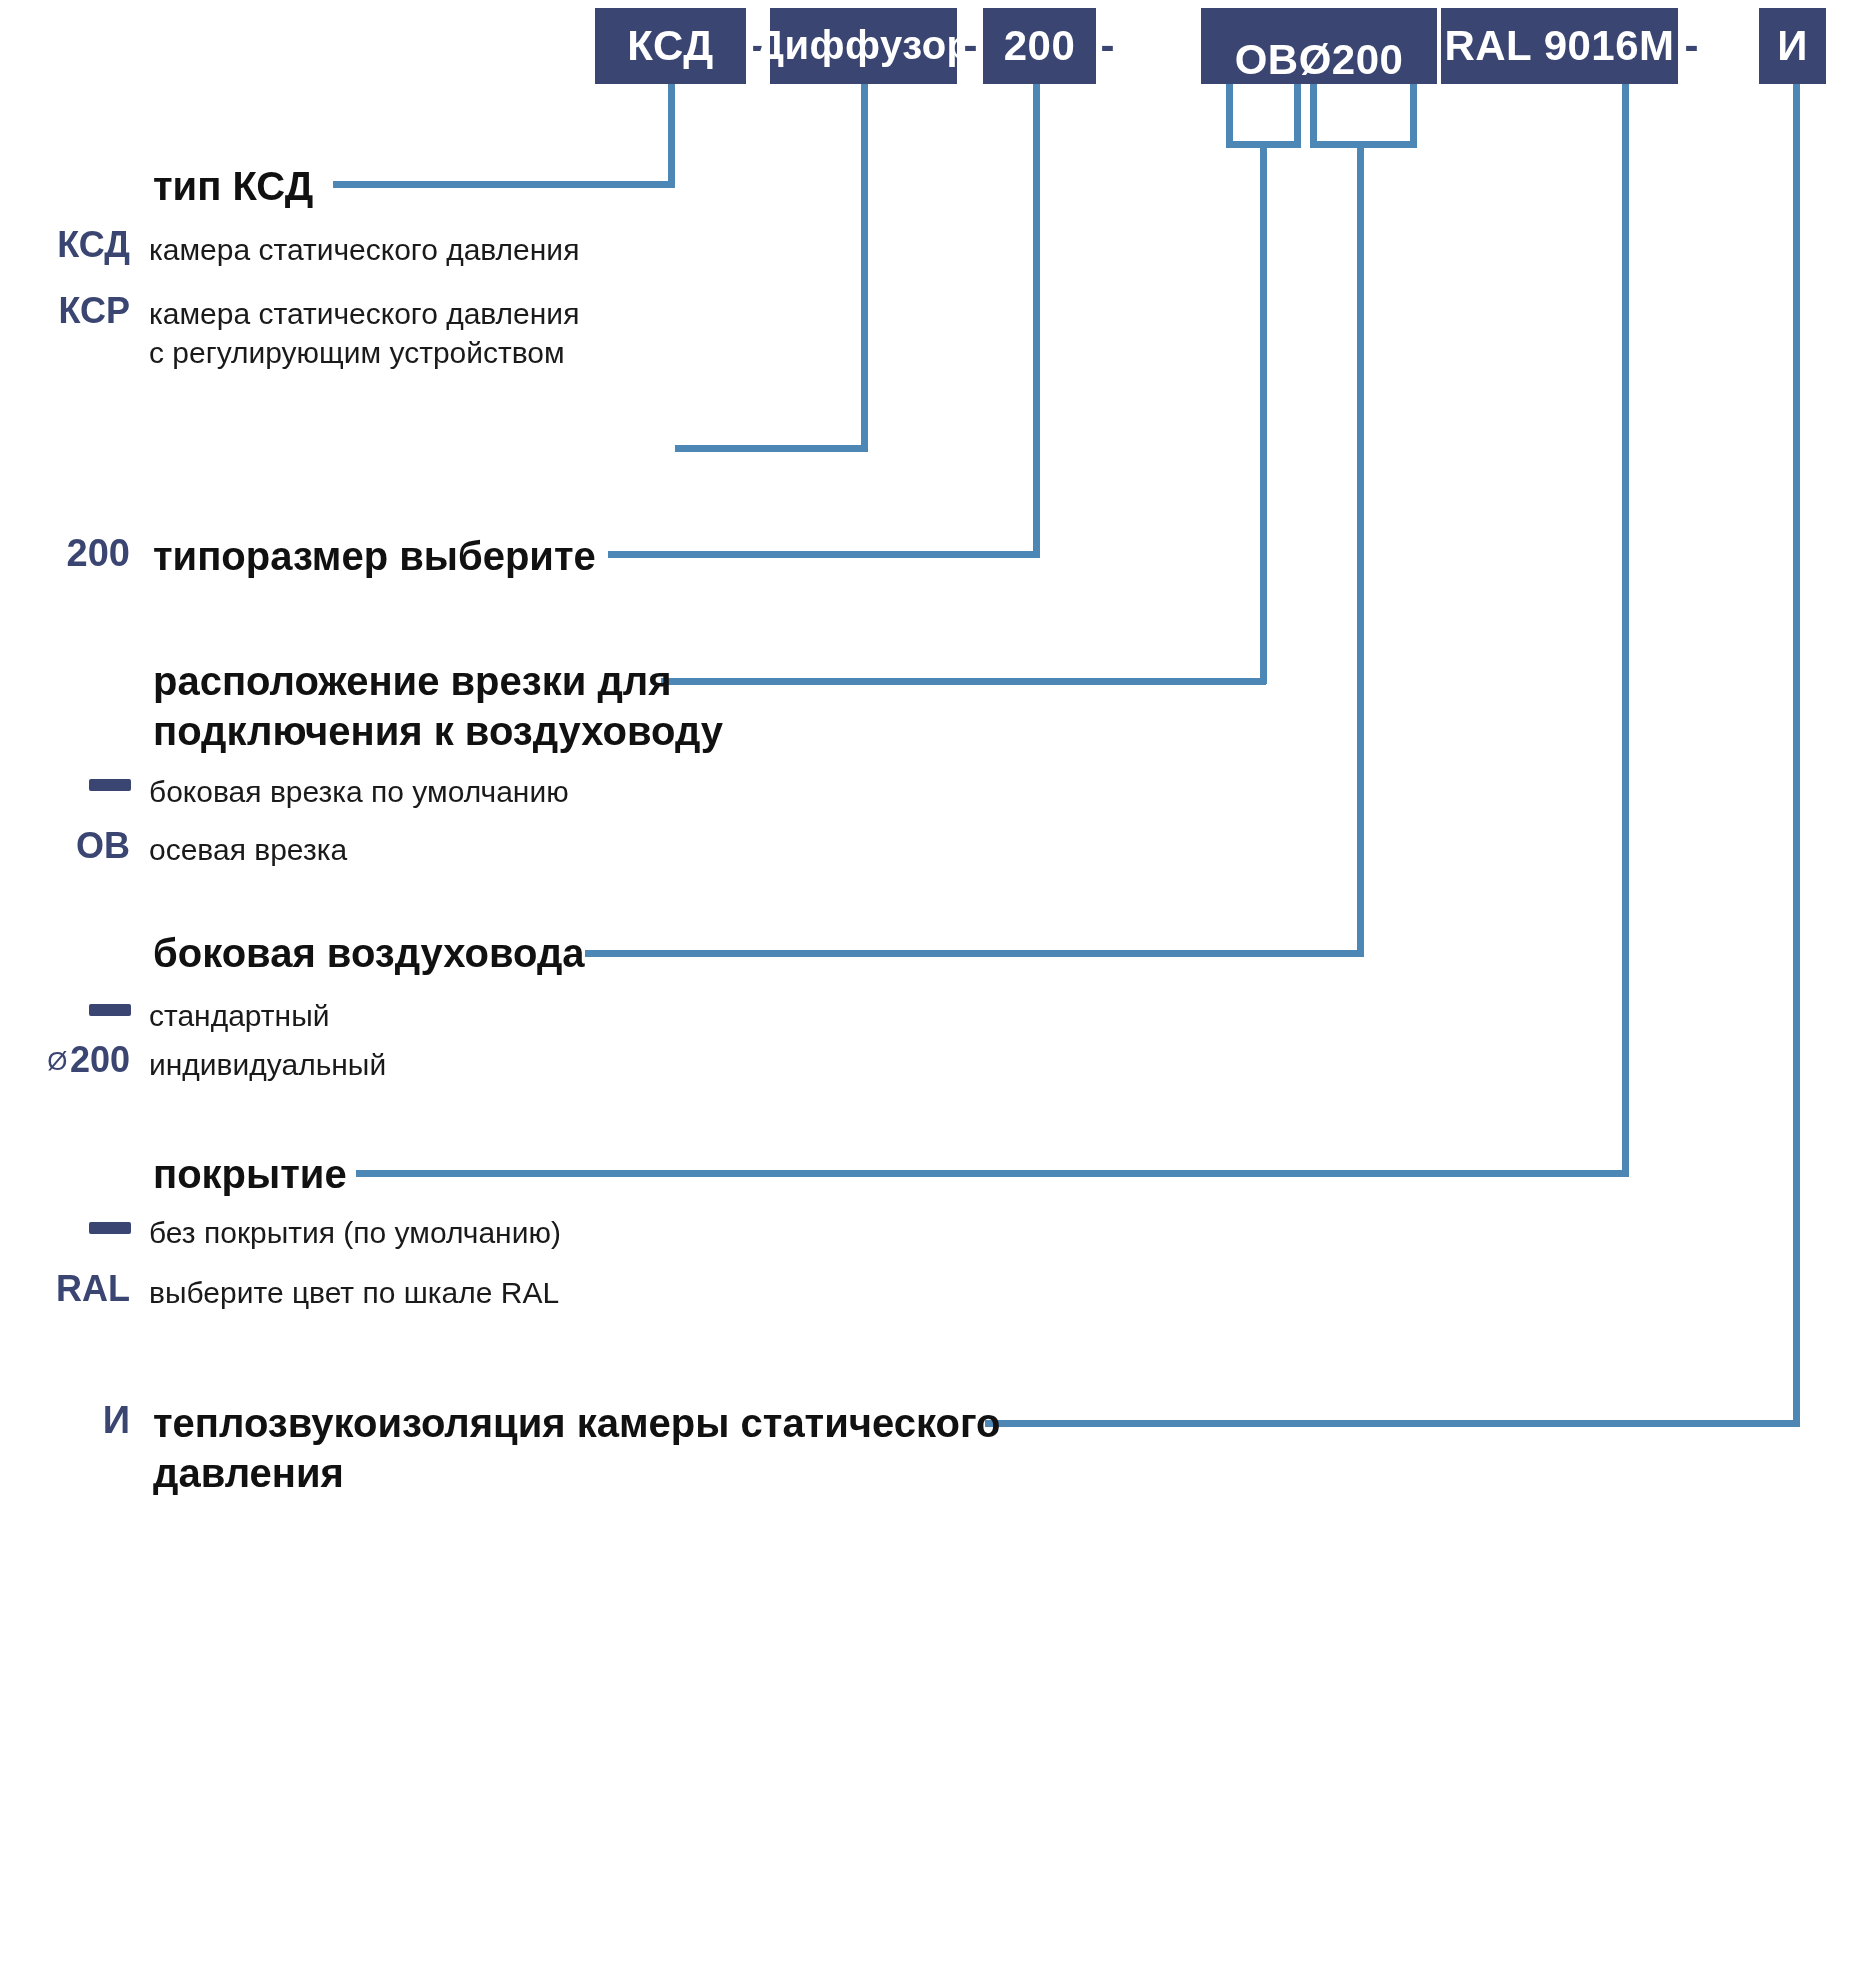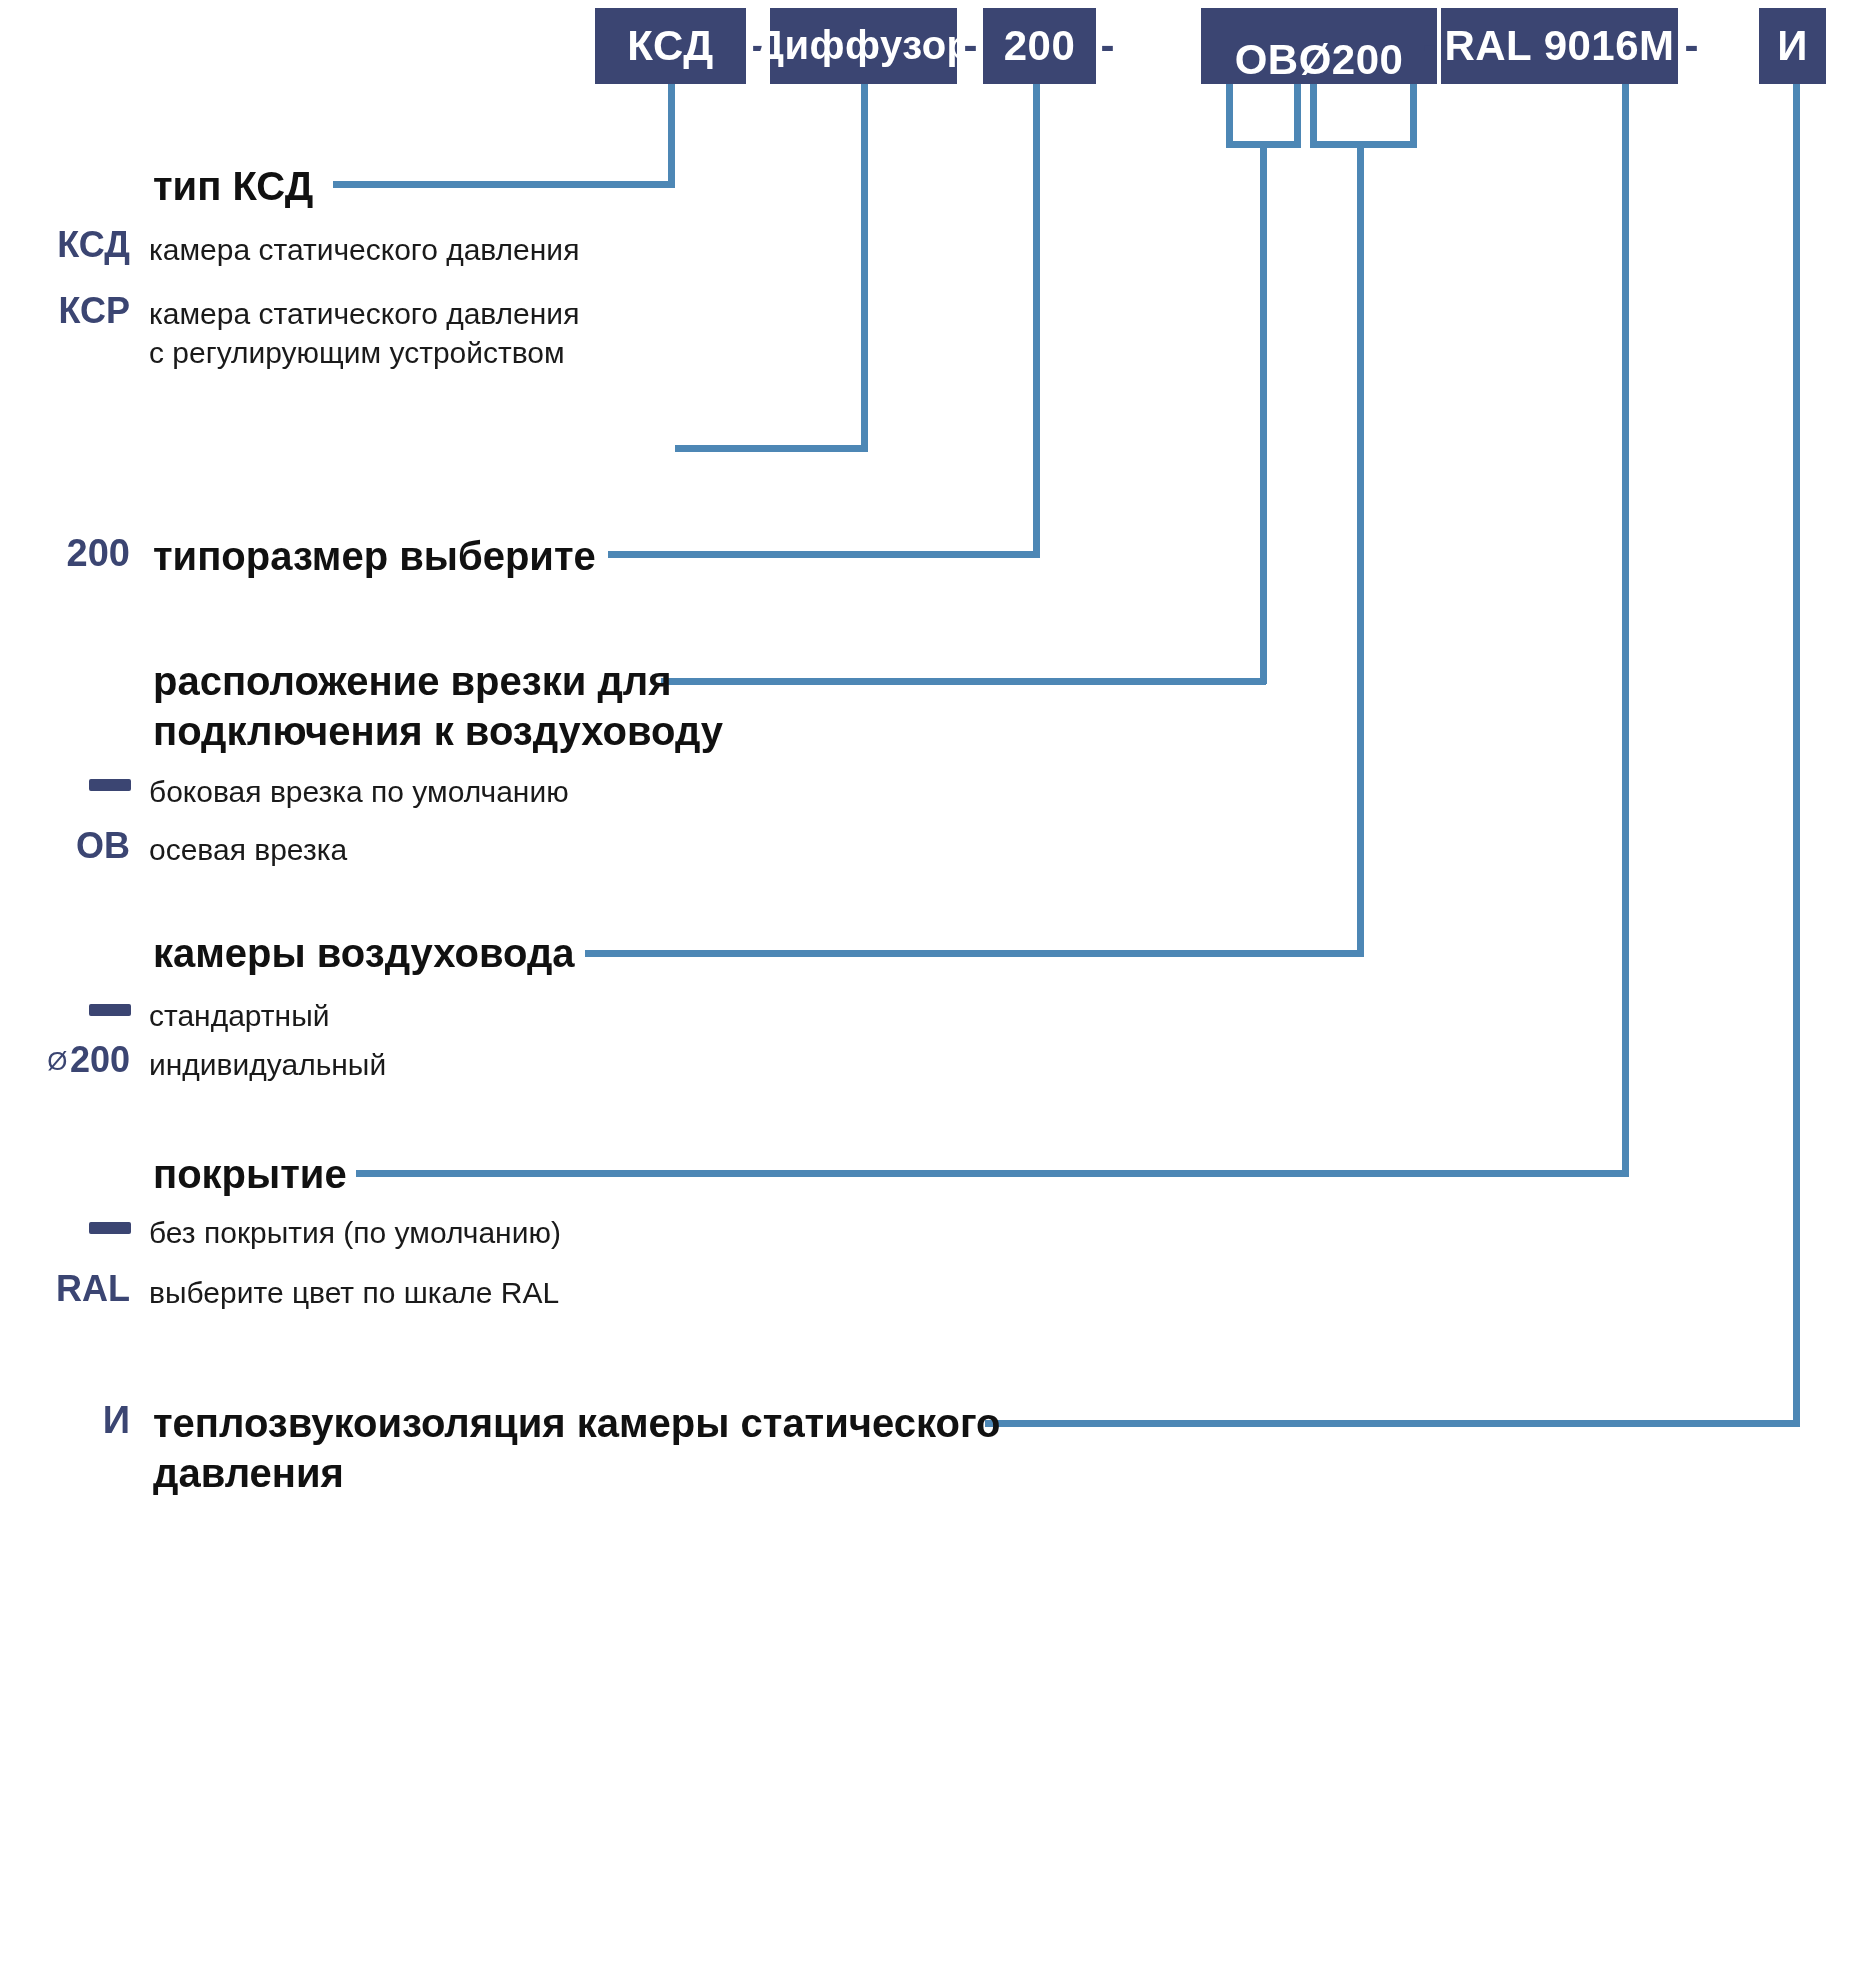--- a/index.html
+++ b/index.html
@@ -172,21 +172,21 @@
 
   <div class="row-title" style="left:153px; top:656px; font-size:40px;">расположение врезки для
 подключения к воздуховоду</div>
 
   <div class="dash-marker" style="left:89px; top:779px; width:42px; height:12.4px;"></div>
   <div class="row-desc" style="left:149px; top:772px;">боковая врезка по умолчанию</div>
 
   <div class="row-code" style="left:0px; top:825px; width:130px; font-size:36px;">ОВ</div>
   <div class="row-desc" style="left:149px; top:830px;">осевая врезка</div>
 
-  <div class="row-title" style="left:153px; top:928px; font-size:40px;">камеры воздуховода</div>
+  <div class="row-title" style="left:153px; top:928px; font-size:40px;">боковая воздуховода</div>
 
   <div class="dash-marker" style="left:89px; top:1004px; width:42px; height:12.4px;"></div>
   <div class="row-desc" style="left:149px; top:996px;">стандартный</div>
 
   <div class="row-code" style="left:0px; top:1039px; width:130px; font-size:36px;">
     <span class="dia-sym">Ø</span><span>200</span>
   </div>
   <div class="row-desc" style="left:149px; top:1045px;">индивидуальный</div>
 
   <div class="row-title" style="left:153px; top:1149px; font-size:40px;">покрытие</div>

